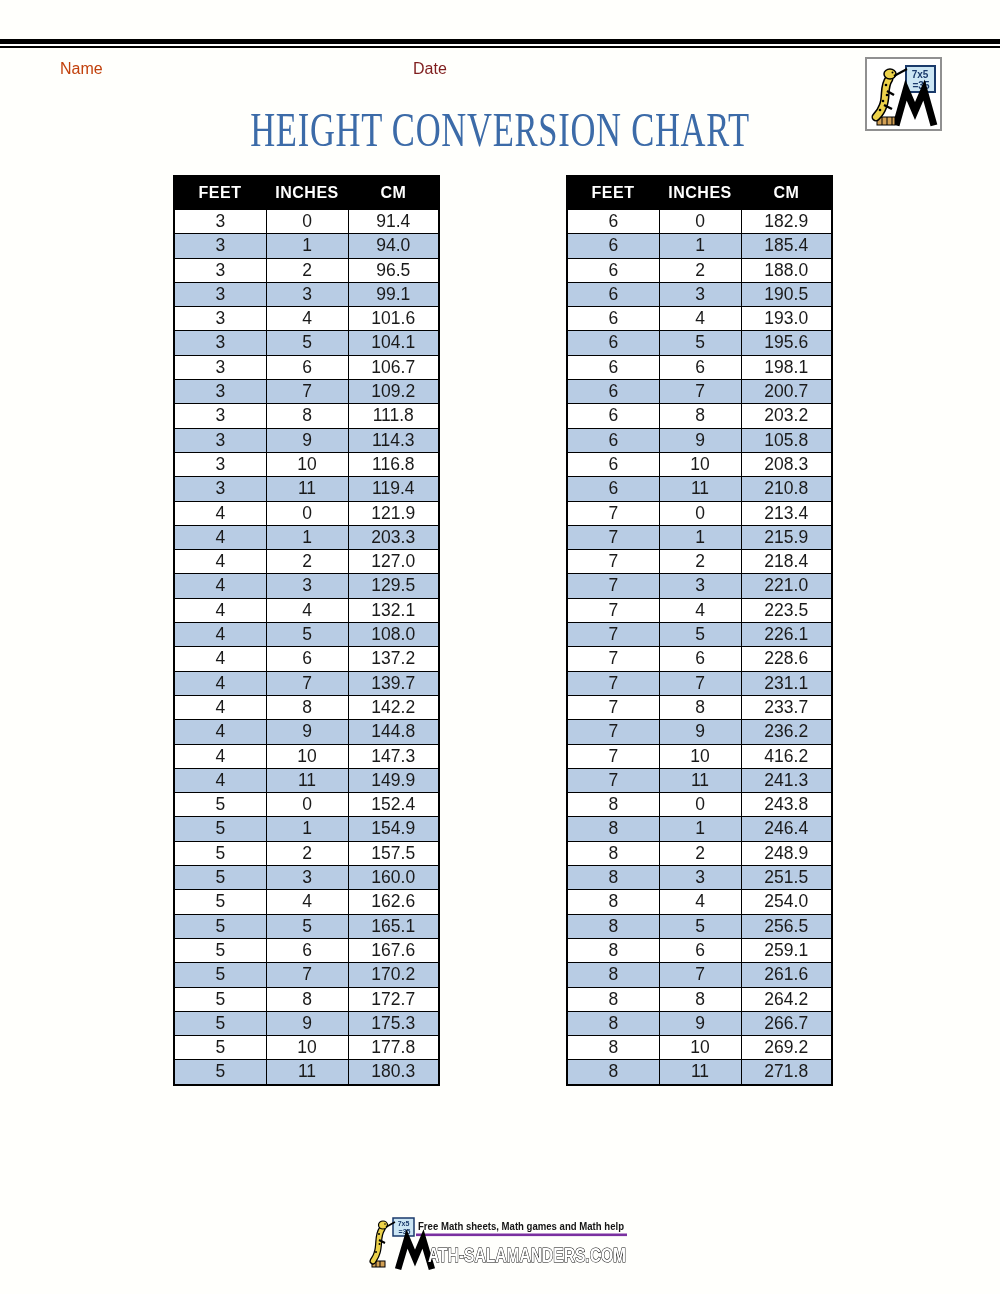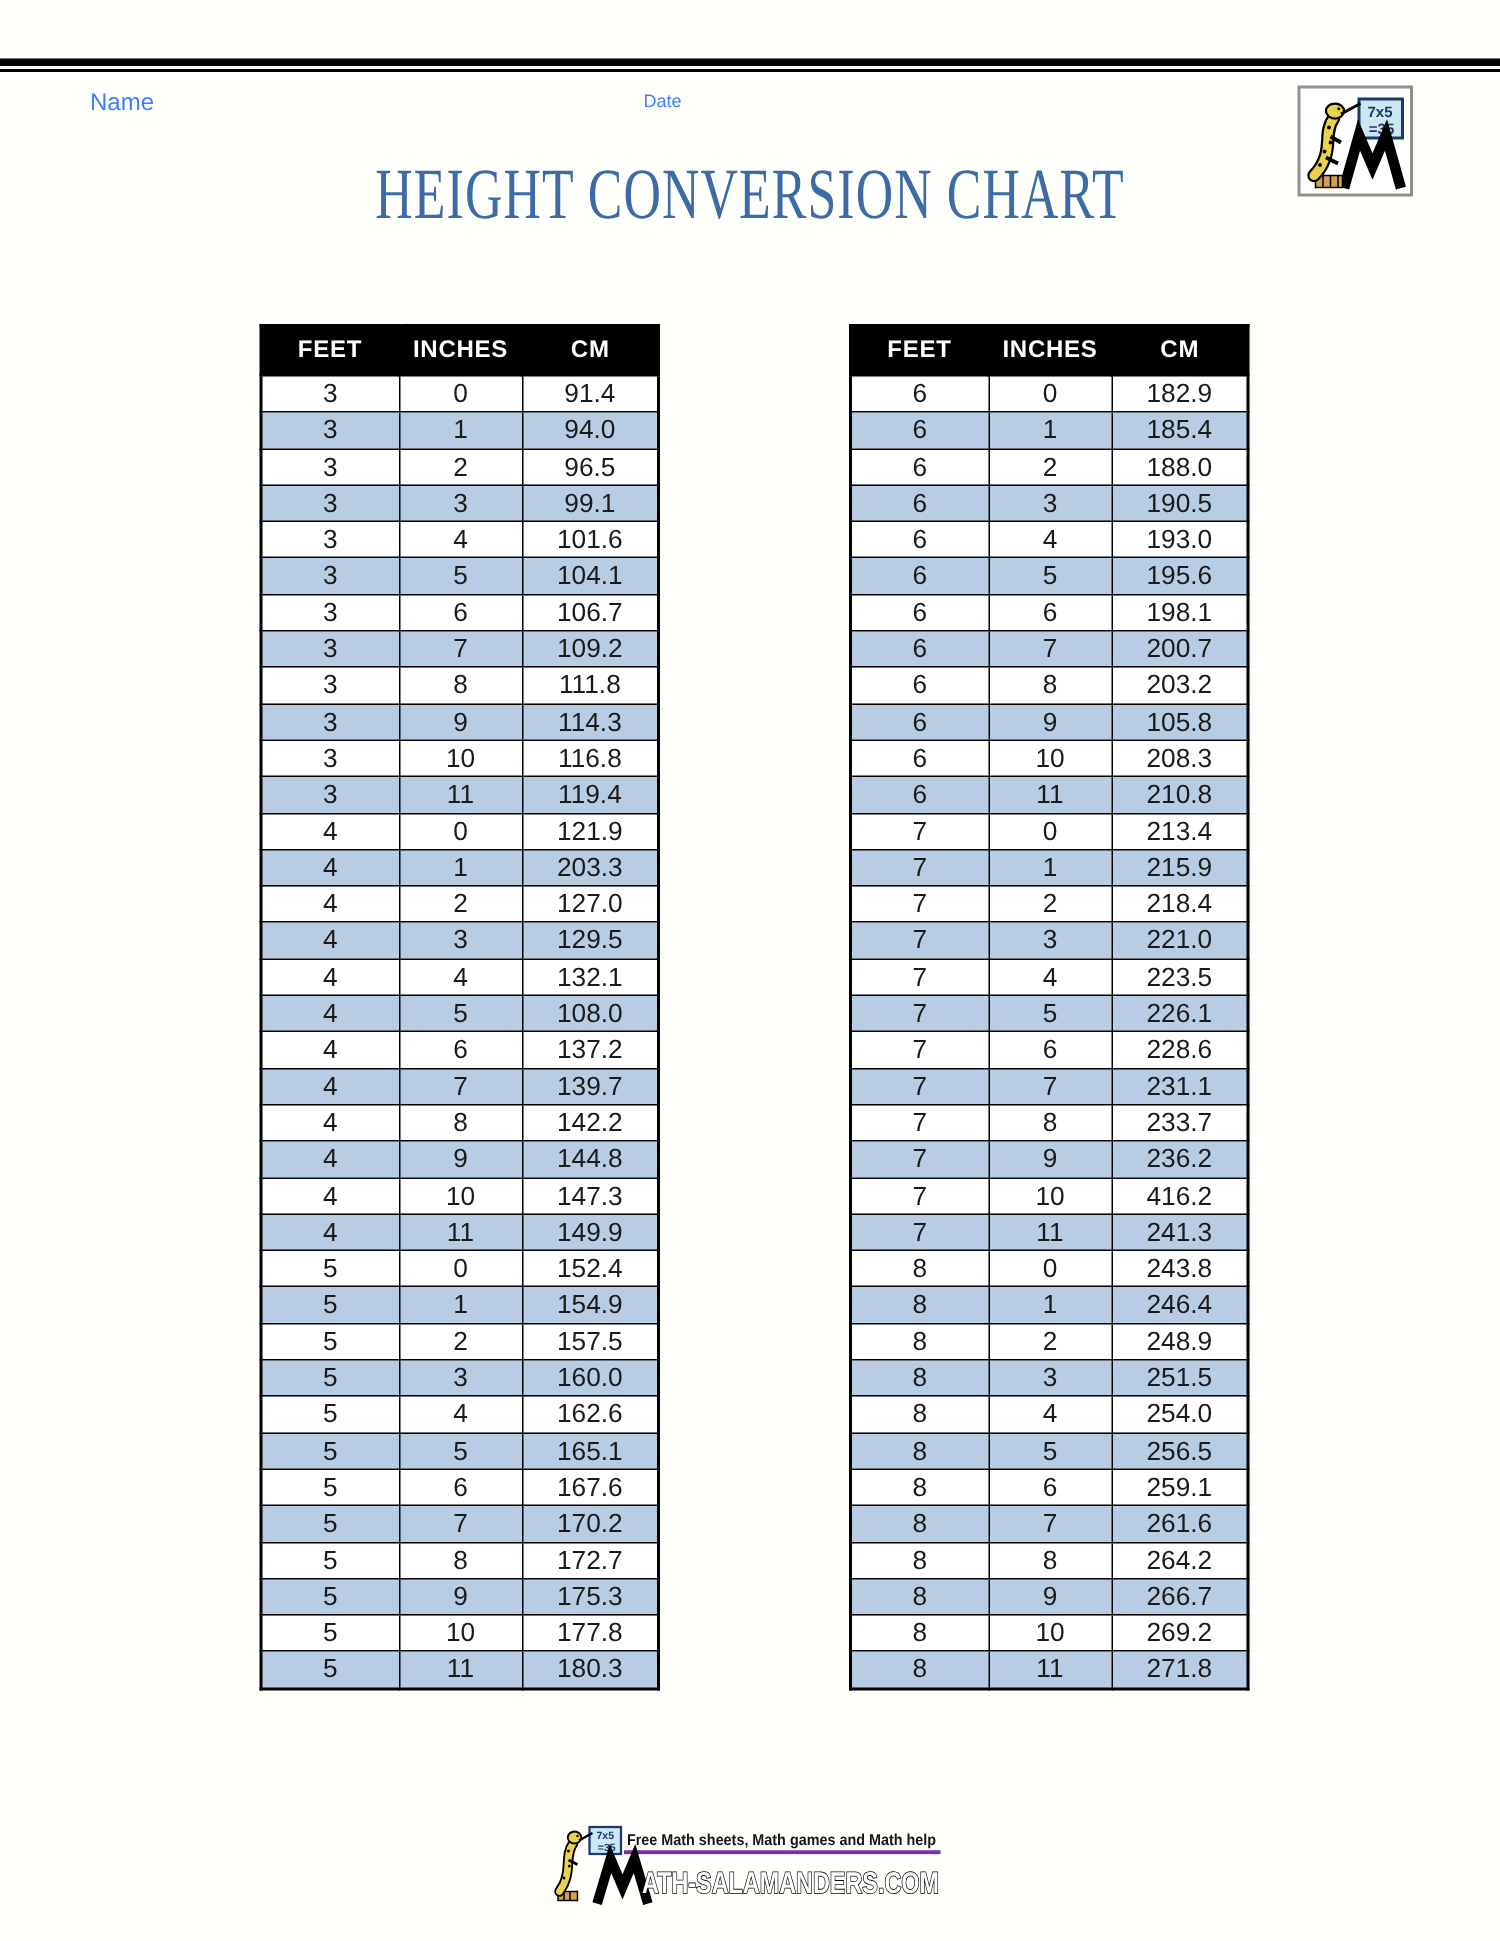--- a/index.html
+++ b/index.html
@@ -6,38 +6,38 @@
   body{font-family:"Liberation Sans",sans-serif;background:#e9e9e9;}
   .page{
     position:relative;width:1000px;height:1294px;margin:0 auto;
     background:#fffffc;overflow:hidden;
   }
   
   .top-rule{
     position:absolute;left:0;top:39px;width:1000px;height:2px;
     background:#fff;border-top:5px solid #000;border-bottom:2px solid #000;
   }
-  .name-label{position:absolute;left:60px;top:60px;font-size:16px;color:#3b82f6;}
-  .date-label{position:absolute;left:413px;top:60px;font-size:12px;color:#3b82f6;margin-left:16px;}
+  .name-label{position:absolute;left:60px;top:60px;font-size:16px;color:#c2410c;}
+  .date-label{position:absolute;left:413px;top:60px;font-size:16px;color:#7f1d1d;}
   .page-title{
     position:absolute;left:0;top:102px;width:1000px;text-align:center;
     font-family:"Liberation Serif",serif;font-size:48px;color:#3c6ba8;
     transform:scaleX(0.72);transform-origin:50% 50%;
     letter-spacing:1px;white-space:nowrap;
   }
   
   .corner-logo{
     position:absolute;left:865px;top:57px;width:77px;height:74px;
     background:#fff;border:2px solid #909090;box-sizing:border-box;
   }
   
   .conv-table{
     position:absolute;top:175px;border-collapse:collapse;table-layout:fixed;
     font-size:17.5px;text-align:center;color:#1a1a1a;
-    border:2px solid #000;background:#fff;margin-top:41px;
+    border:2px solid #000;background:#fff;
   }
   .conv-table.left{left:173px;}
   .conv-table.right{left:566px;}
   .conv-table th{
     background:#000;color:#fff;font-size:16px;font-weight:bold;
     height:29px;border:2px solid #000;letter-spacing:.5px;
   }
   .conv-table td{
     height:23.3px;line-height:23.3px;border:1.5px solid #000;padding:0;
   }

